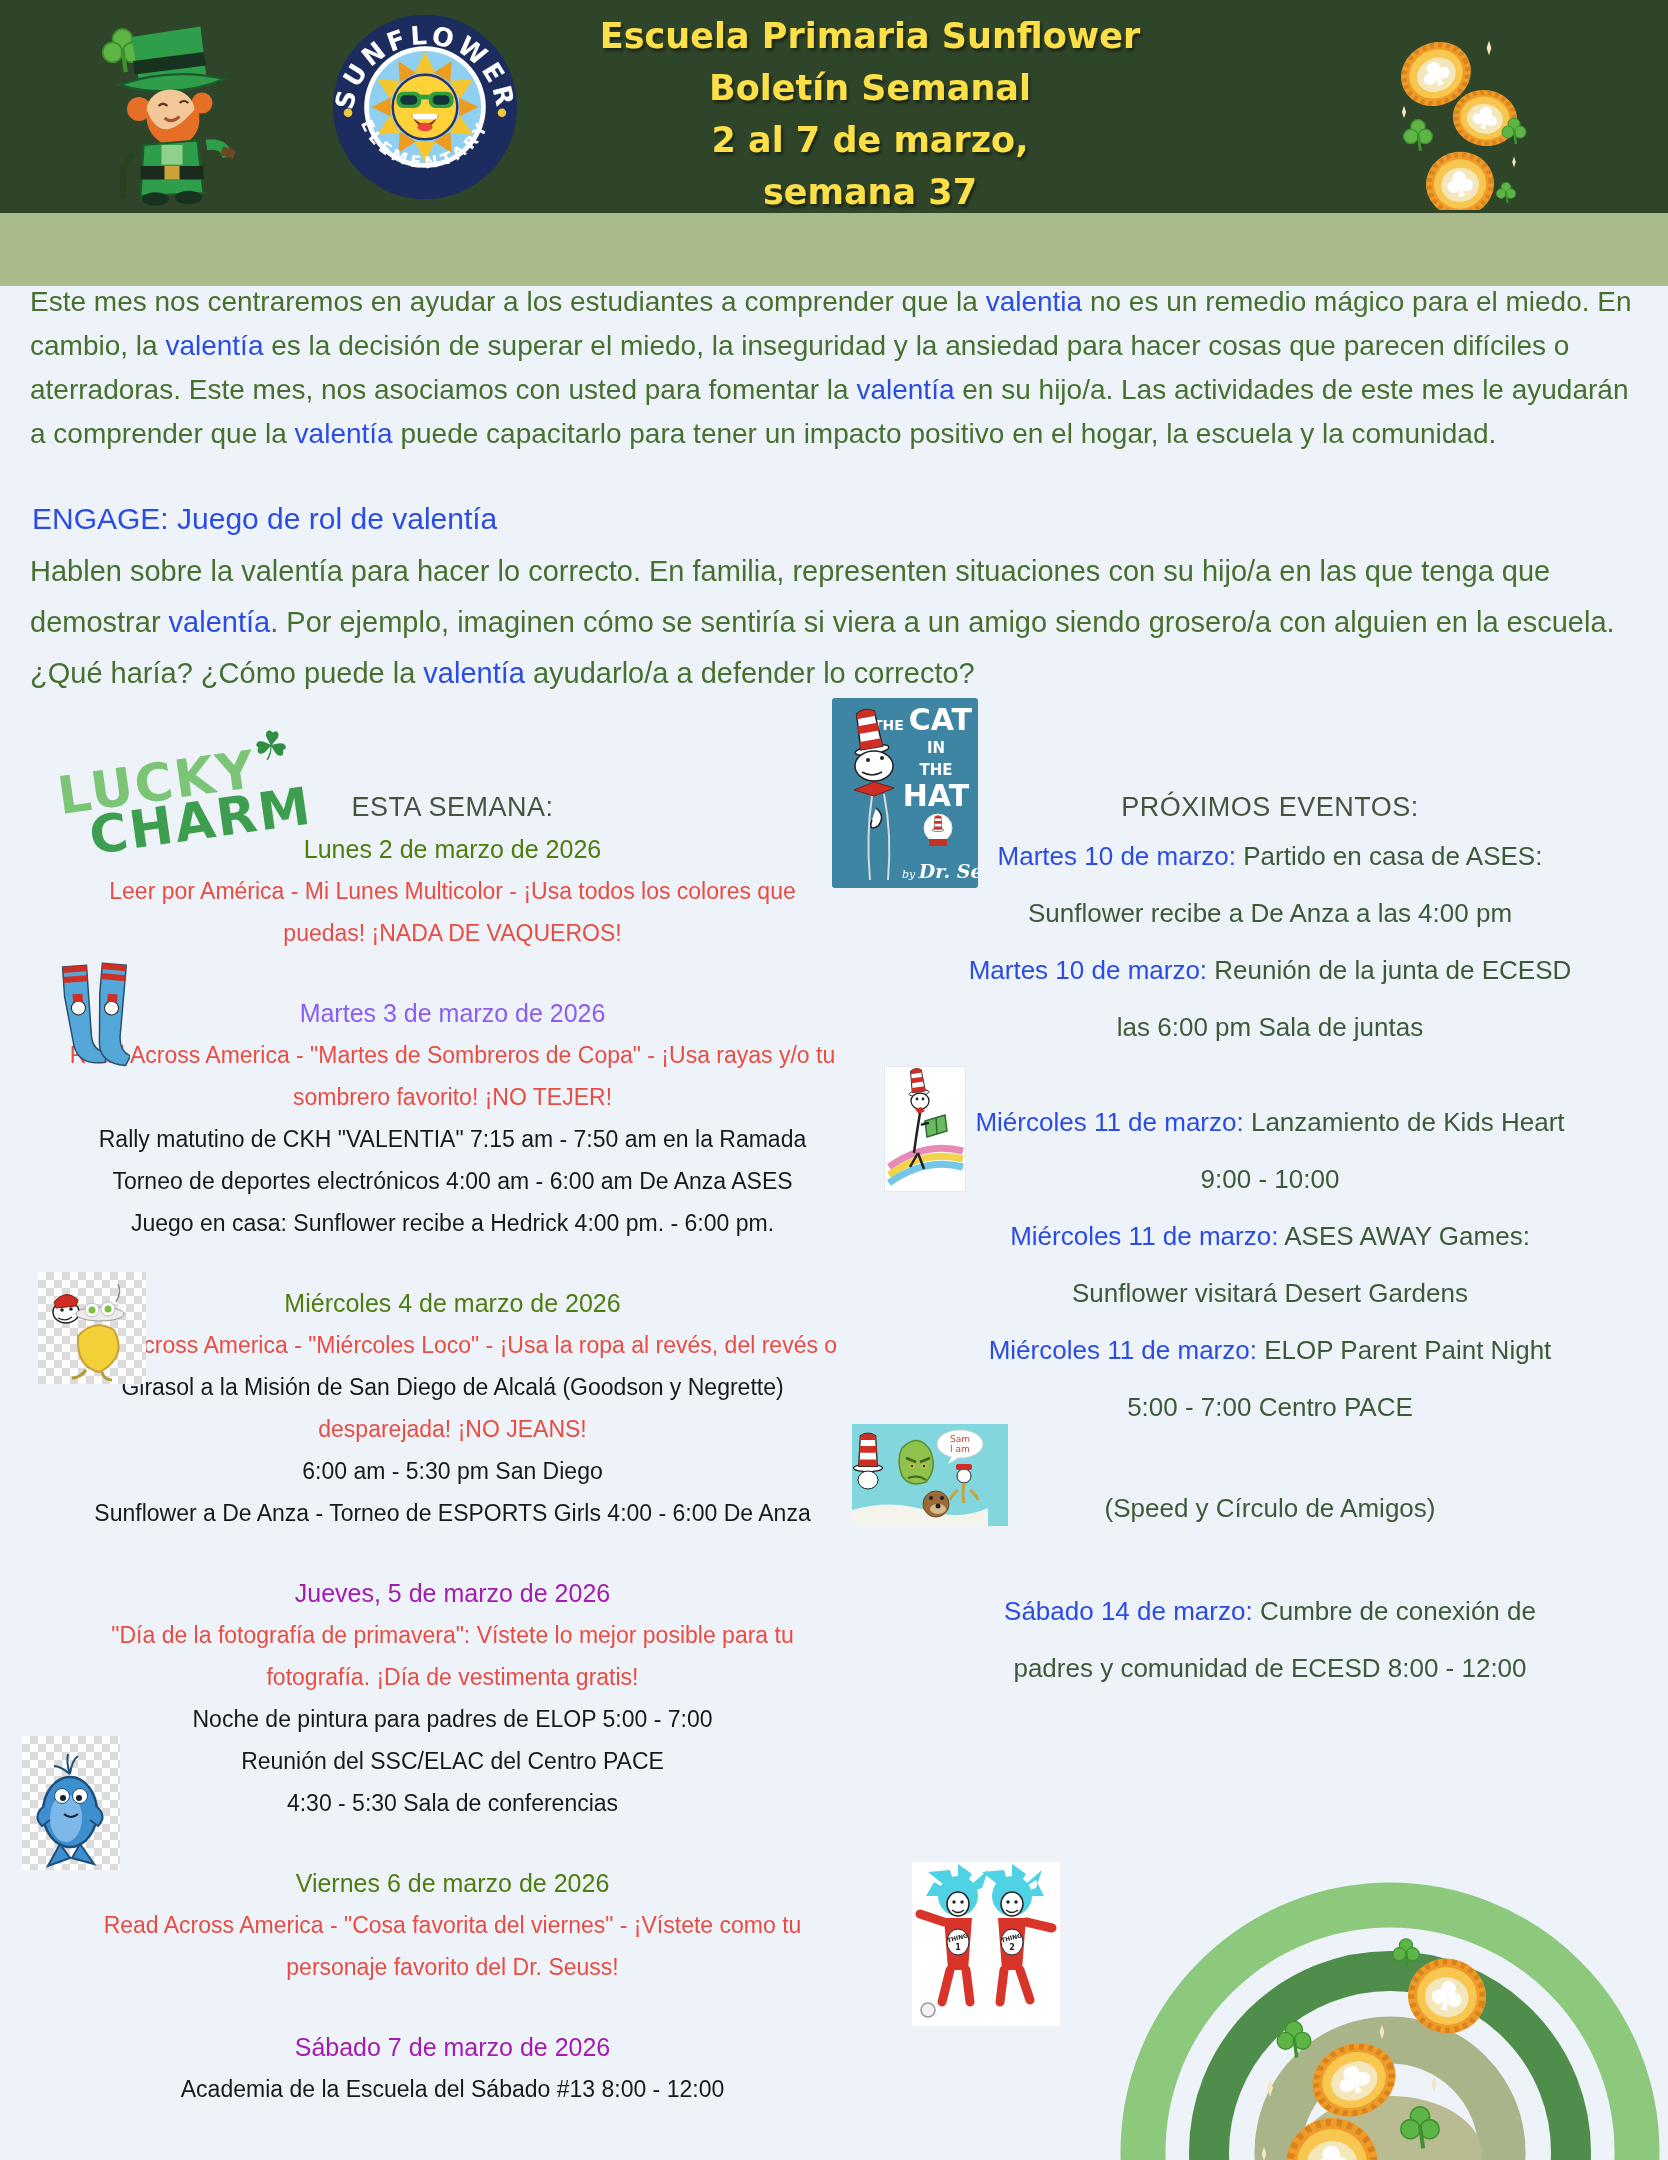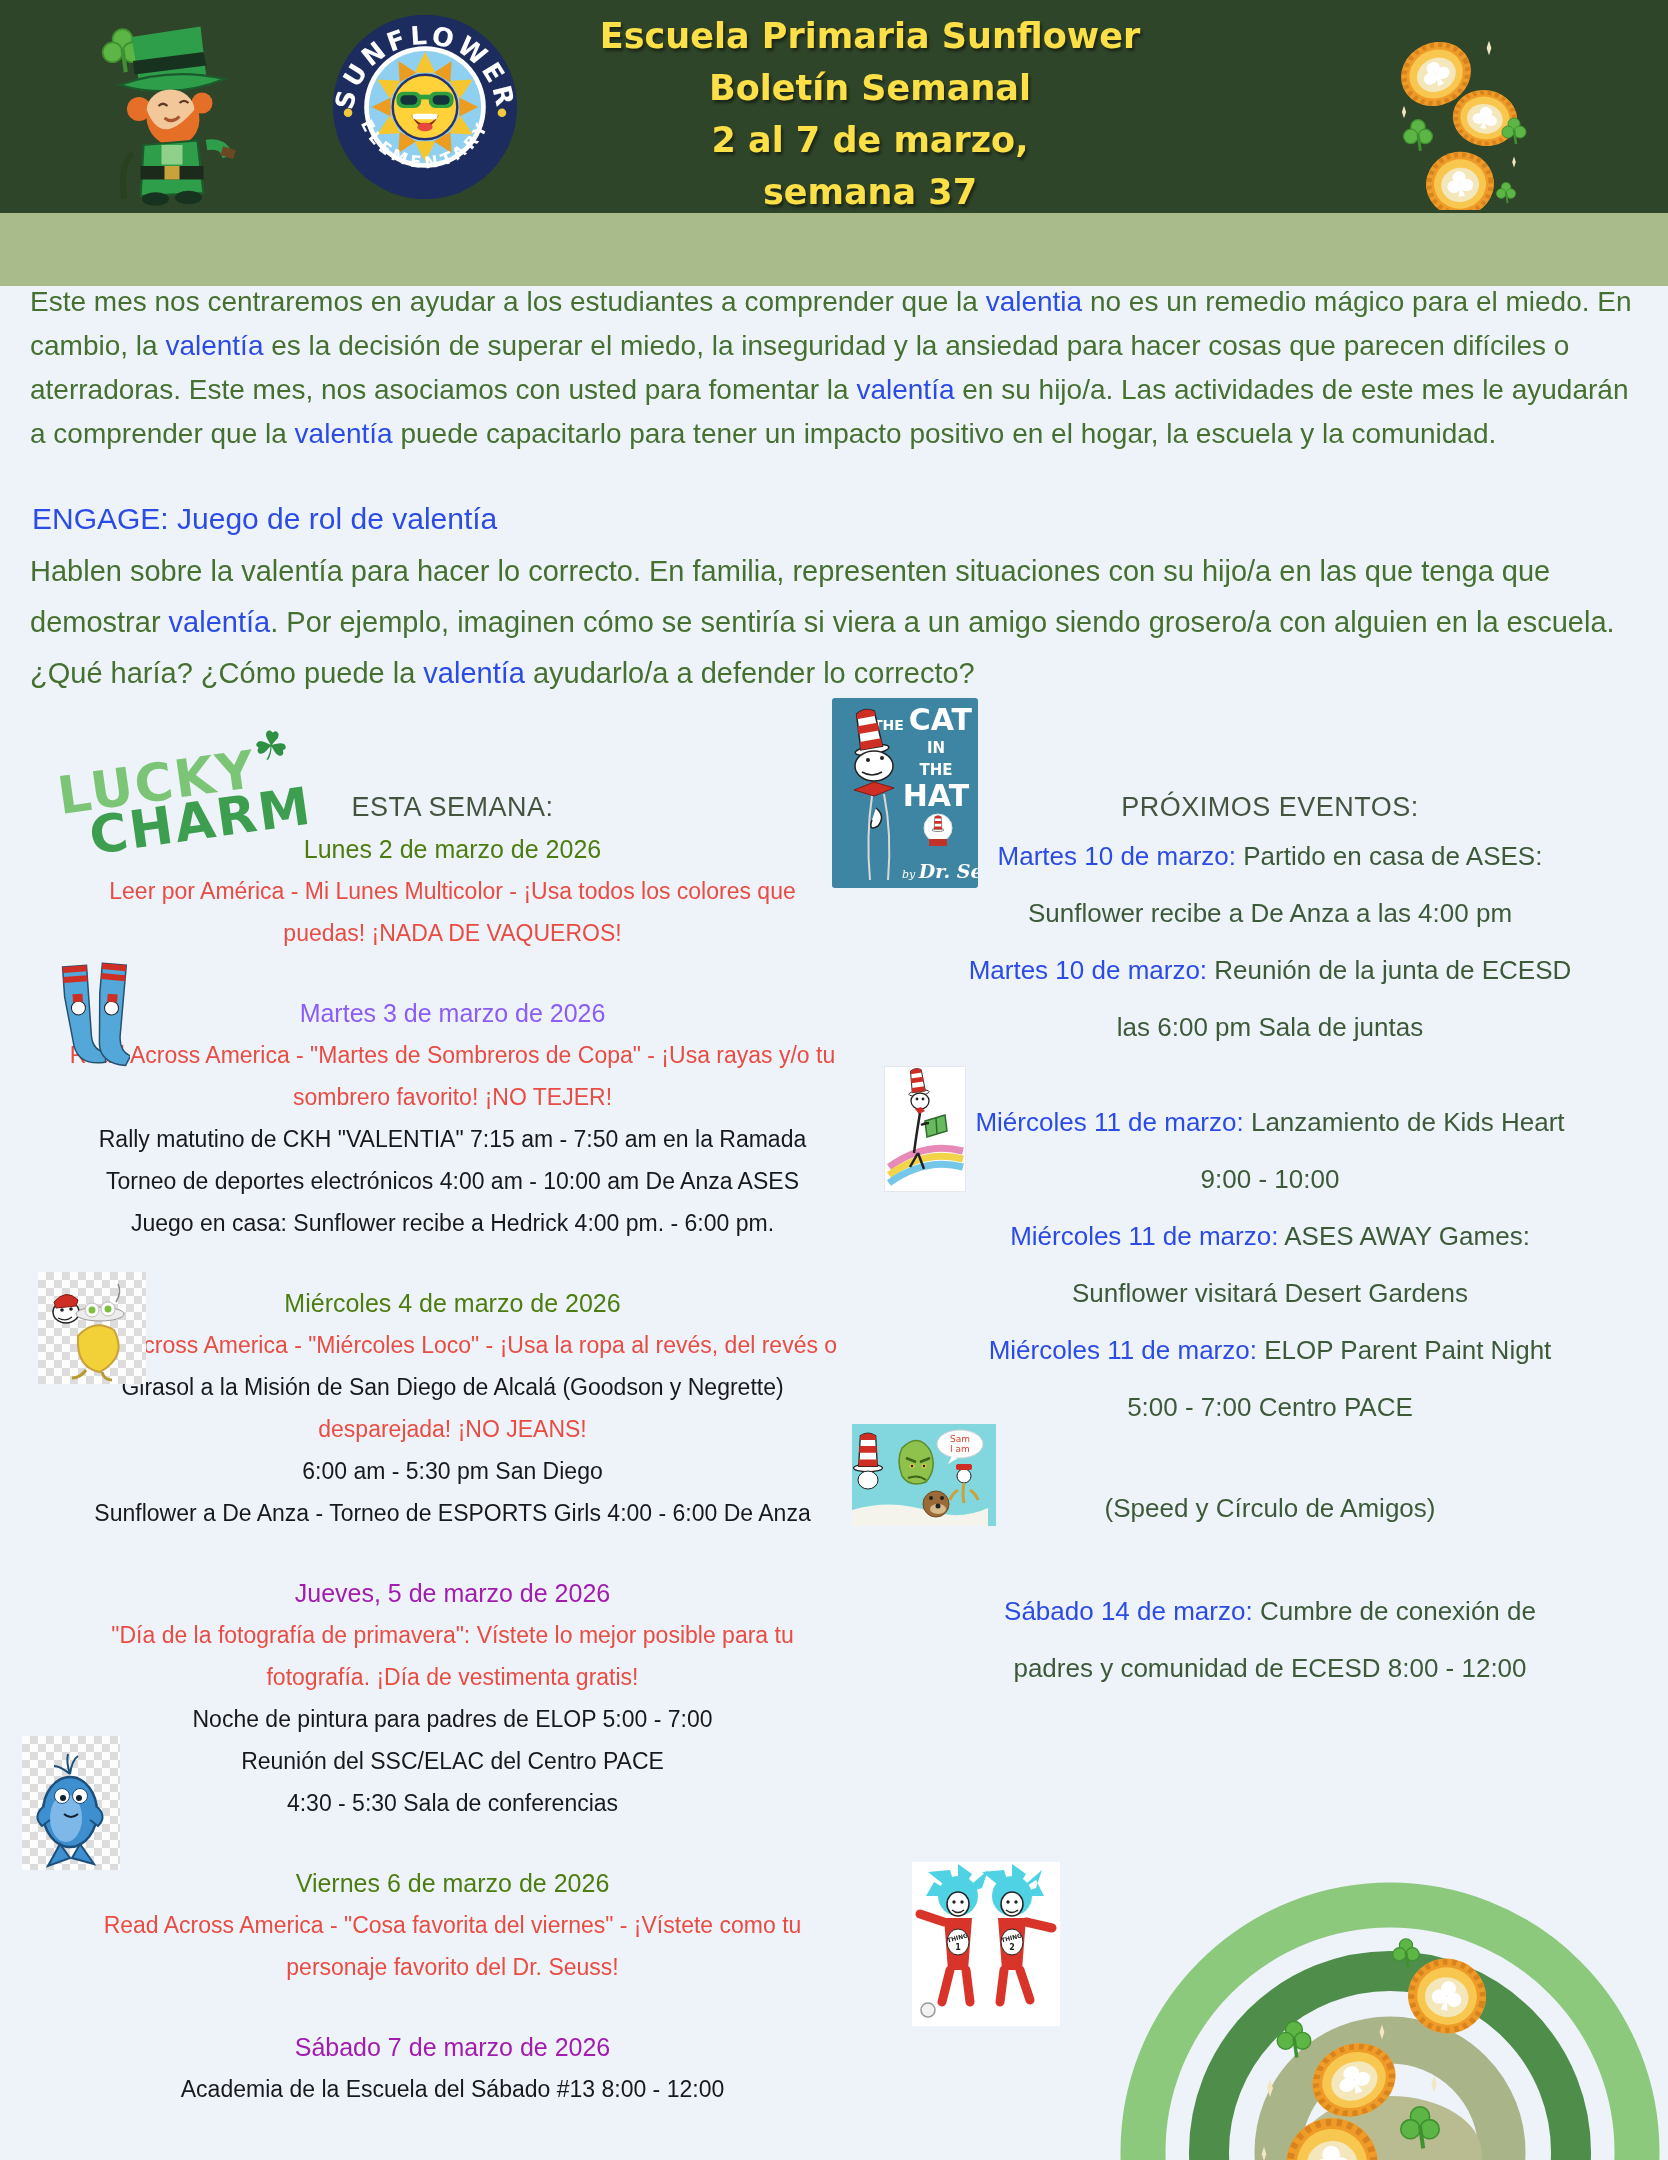--- a/index.html
+++ b/index.html
@@ -194,21 +194,21 @@
         <div class="lc-section">
           <div class="lc-date c-blue">Lunes 2 de marzo de 2026</div>
           <div class="lc-line c-red">Leer por América - Mi Lunes Multicolor - ¡Usa todos los colores que</div>
           <div class="lc-line c-red">puedas! ¡NADA DE VAQUEROS!</div>
         </div>
         <div class="lc-section">
           <div class="lc-date c-green">Martes 3 de marzo de 2026</div>
           <div class="lc-line c-red">Read Across America - "Martes de Sombreros de Copa" - ¡Usa rayas y/o tu</div>
           <div class="lc-line c-red">sombrero favorito! ¡NO TEJER!</div>
           <div class="lc-line c-black">Rally matutino de CKH "VALENTIA" 7:15 am - 7:50 am en la Ramada</div>
-          <div class="lc-line c-black">Torneo de deportes electrónicos  4:00 am - 10:00 am De Anza ASES</div>
+          <div class="lc-line c-black">Torneo de deportes electrónicos  4:00 am - 6:00 am De Anza ASES</div>
           <div class="lc-line c-black">Juego en casa: Sunflower recibe a Hedrick 4:00 pm. - 6:00 pm.</div>
         </div>
         <div class="lc-section">
           <div class="lc-date c-blue">Miércoles 4 de marzo de 2026</div>
           <div class="lc-line c-red">Read Across America - "Miércoles Loco" - ¡Usa la ropa al revés, del revés o</div>
           <div class="lc-line c-black">Girasol a la Misión de San Diego de Alcalá (Goodson y Negrette)</div>
           <div class="lc-line c-red">desparejada! ¡NO JEANS!</div>
           <div class="lc-line c-black">6:00 am - 5:30 pm San Diego</div>
           <div class="lc-line c-black">Sunflower a De Anza - Torneo de ESPORTS Girls 4:00 - 6:00 De Anza</div>
         </div>
@@ -322,21 +322,21 @@
       <ellipse cx="62" cy="42" rx="24" ry="7" fill="#ececec" stroke="#9a9a9a"></ellipse>
       <circle cx="54" cy="38" r="7" fill="#fff" stroke="#bbb"></circle>
         <circle cx="54" cy="38" r="3.5" fill="#7bc043"></circle>
       <circle cx="70" cy="37" r="7" fill="#fff" stroke="#bbb"></circle>
         <circle cx="70" cy="37" r="3.5" fill="#7bc043"></circle>
       <path d="M78,30 q6,-10 2,-18" stroke="#888" stroke-width="1.5" fill="none"></path>
       <path d="M48,98 q-6,8 -14,8 M64,100 q2,8 10,8" stroke="#b59a2e" stroke-width="3" fill="none"></path>
     </svg>
   </div>
 
-  <div class="img-box grinchbox" style="left:852px;top:1424px;width:144px;height:102px">
+  <div class="img-box grinchbox" style="left:852px;top:1424px;width:156px;height:102px">
     <svg width="136" height="102" viewBox="0 0 136 102">
       <path d="M0,86 Q40,74 80,88 Q110,96 136,84 L136,102 L0,102 Z" fill="#f4f3ec"></path>
       <use href="#cathat" transform="translate(16,44) scale(0.85)"></use>
       <ellipse cx="16" cy="56" rx="10" ry="9" fill="#fff" stroke="#222"></ellipse>
       <path d="M50,24 Q66,8 78,26 Q86,44 74,58 Q58,64 50,52 Q44,36 50,24 Z" fill="#8fc24c" stroke="#5d8c2a" stroke-width="1.5"></path>
       <path d="M54,34 l10,4 M78,34 l-10,4" stroke="#3f6318" stroke-width="2.5"></path>
       <circle cx="60" cy="42" r="2.5" fill="#d8c843"></circle>
         <circle cx="72" cy="42" r="2.5" fill="#d8c843"></circle>
       <circle cx="60" cy="42" r="1.2" fill="#222"></circle>
         <circle cx="72" cy="42" r="1.2" fill="#222"></circle>

